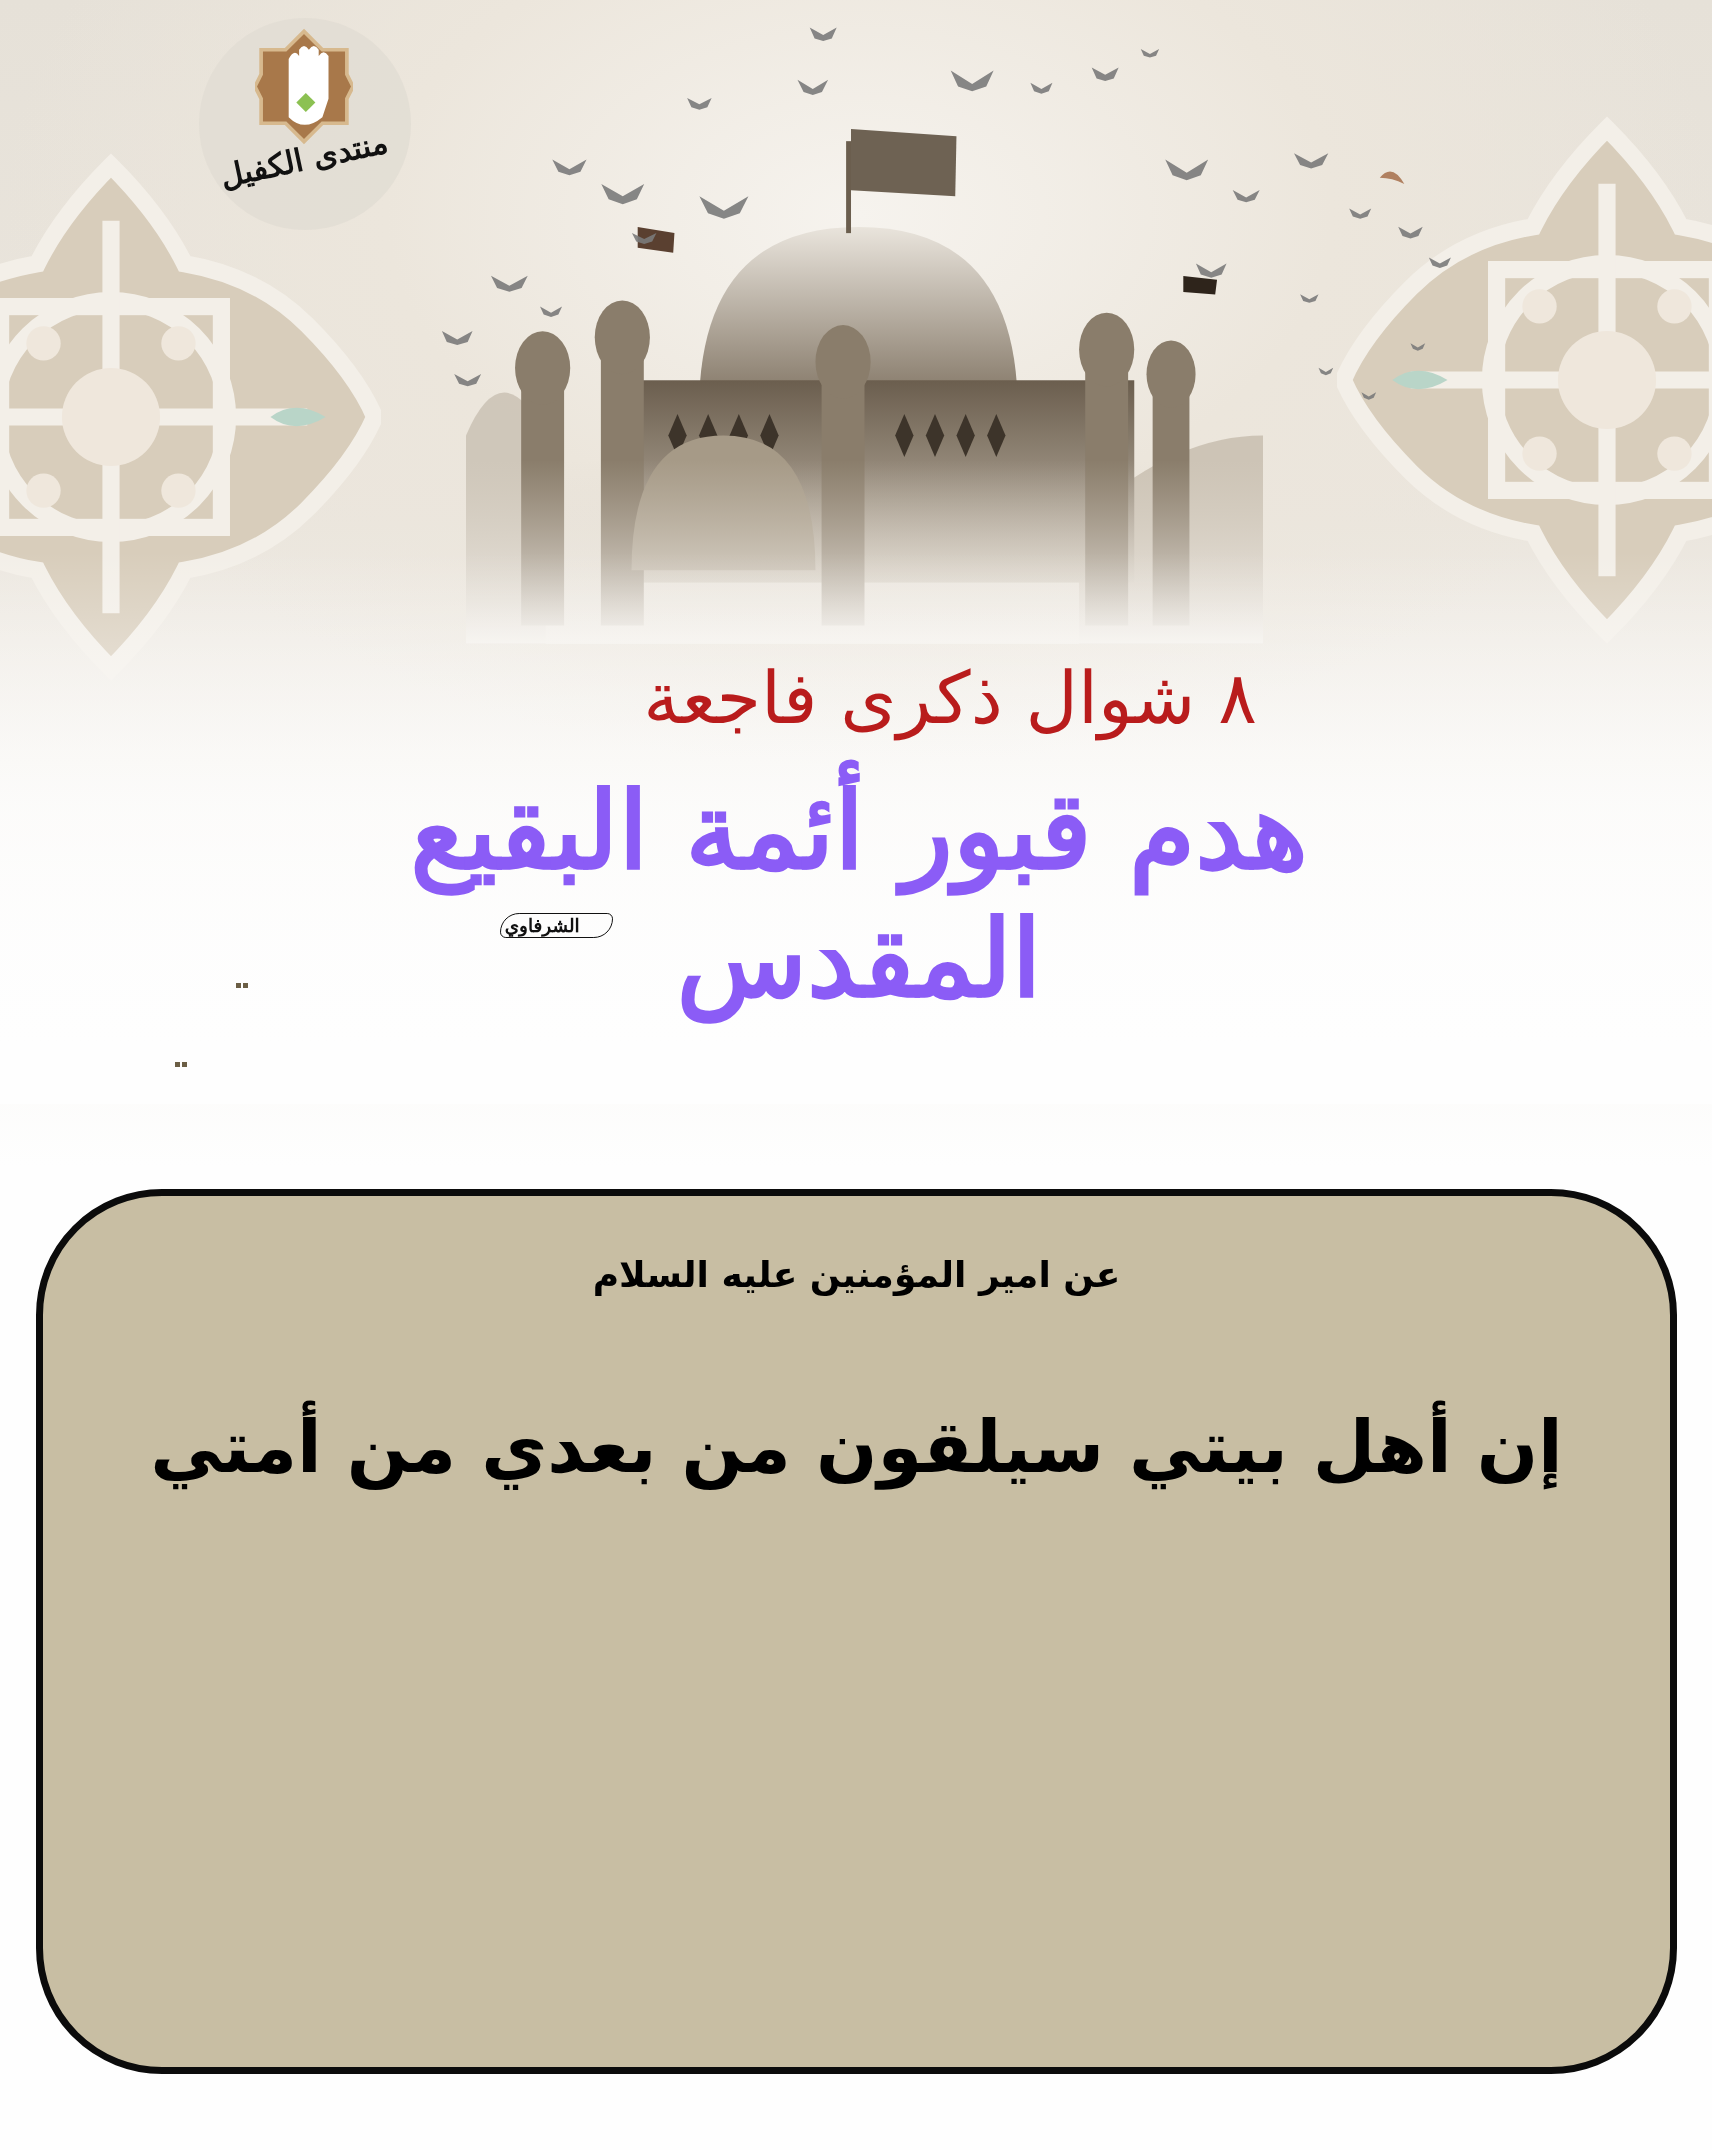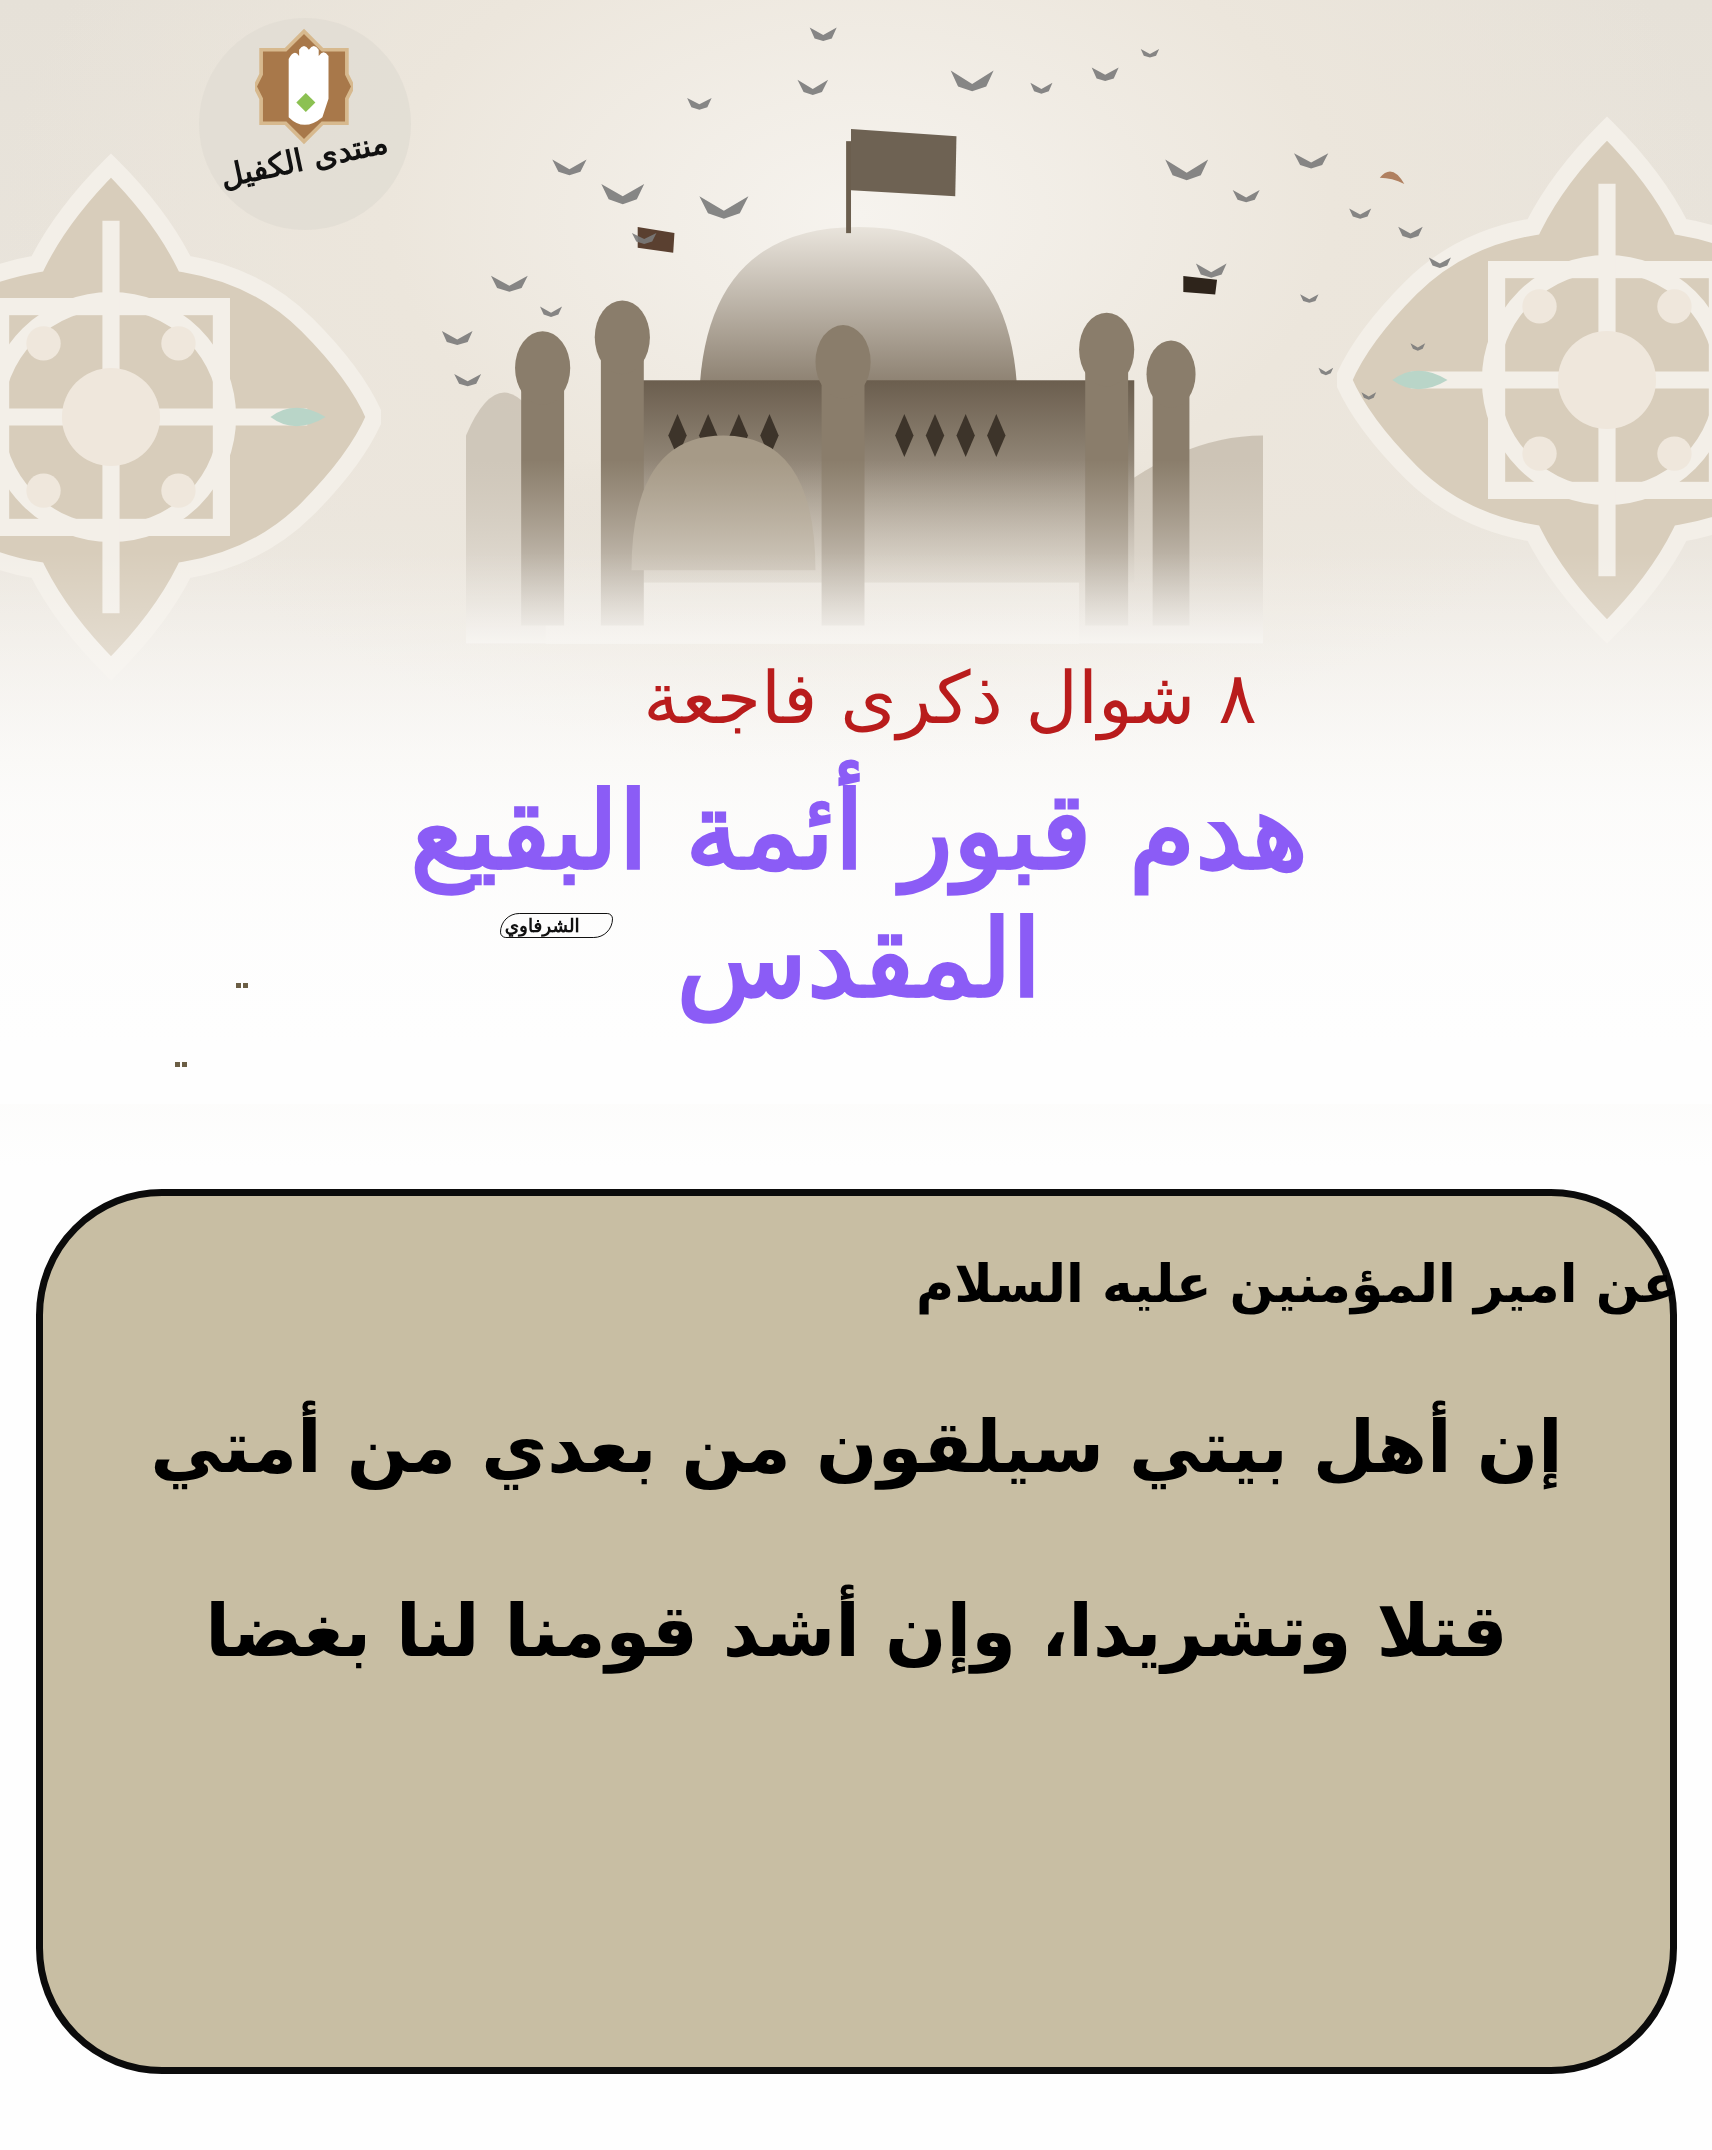--- a/index.html
+++ b/index.html
@@ -61,22 +61,22 @@
   .dots span { width: 4.9px; height: 4.9px; background: #6b5e45; display: block; }
   .dots-a { left: 236px; top: 983px; }
   .dots-b { left: 175px; top: 1062px; }
 
   .quote-box {
     position: absolute; left: 36px; top: 1189px; width: 1641px; height: 885px;
     box-sizing: border-box; border: 7.4px solid #0b0b0b; border-radius: 126px;
     background: #c8bea3;
   }
   .quote-attr {
-    position: absolute; left: 8px; top: 58px; width: 100%; text-align: right;
-    font-family: "DejaVu Sans", sans-serif; font-weight: bold; font-size: 52px; color: #000;
+    position: absolute; left: 0; top: 58px; width: 100%; text-align: center;
+    font-family: "DejaVu Sans", sans-serif; font-weight: bold; font-size: 36px; color: #000;
     direction: rtl; letter-spacing: -1.2px;
   }
   .quote-line {
     position: absolute; left: 0; width: 100%; text-align: center;
     font-family: "DejaVu Sans", sans-serif; font-weight: bold; font-size: 72px; color: #000000;
     direction: rtl; letter-spacing: 1.2px;
   }
   .ql1 { top: 209px; }
   .ql2 { top: 393px; }
   .ql3 { top: 580px; }
@@ -235,15 +235,14 @@
     <span></span>
   </div>
 <div class="dots dots-b">
     <span></span>
     <span></span>
   </div>
 
 <div class="quote-box">
   <div class="quote-attr">عن امير المؤمنين عليه السلام</div>
   <div class="quote-line ql1">إن أهل بيتي سيلقون من بعدي من أمتي</div>
-  <div class="quote-line ql2">قتلا وتشريدا، وإن أشد قومنا لنا بغضا</div>
 </div>
 
 
 </body></html>

